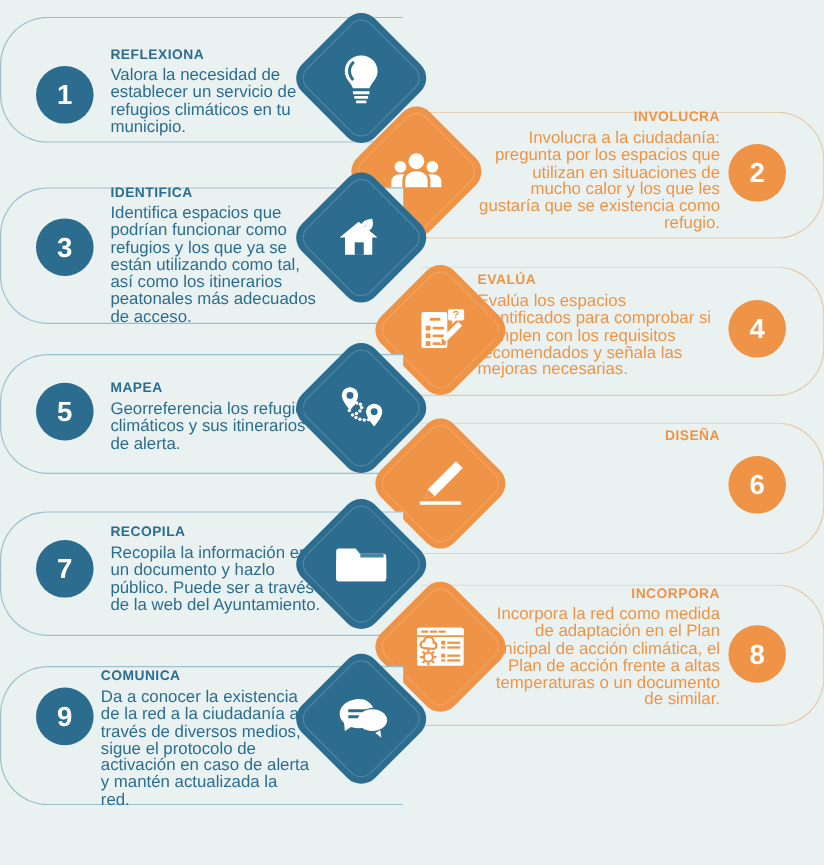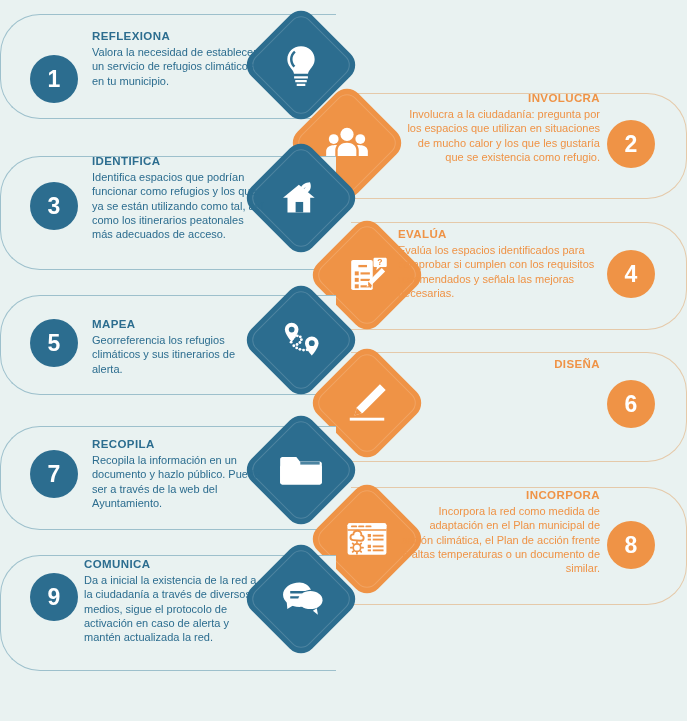--- a/index.html
+++ b/index.html
@@ -54,21 +54,21 @@
   .num.blue{background:#2c6d8f;}
   .num.orange{background:#ef9346;}
 
   
   .txt{position:absolute;}
   .ttl{
     font-size:11.5px;font-weight:700;letter-spacing:.4px;
     margin:0 0 3px 0;
   }
   .bdy{
-    font-size:11px;line-height:14.3px;margin:0;
+    font-size:14px;line-height:14.3px;margin:0;
   }
   .blue .ttl,.blue .bdy{color:#2c6d8f;}
   .orange .ttl,.orange .bdy{color:#ef9346;margin-left:12px;}
 
   
   .dia{
     position:absolute;
     width:86px;height:86px;
     border-radius:16px;
     transform:rotate(45deg);
@@ -97,21 +97,21 @@
       <div class="stub" style="top: 52.5px;"></div>
     </div>
     <div class="dia blue" style="left: 258px; top: 22px;">
       <div class="ic">
         <svg width="46" height="46">
           <use href="#i-lightbulb-icon"></use>
         </svg>
       </div>
     </div>
     <div class="num blue" style="left: 30px; top: 55px;">1</div>
-    <div class="txt blue" style="left: 92px; top: 30px; width: 175px;">
+    <div class="txt blue" style="left: 92px; top: 40px; width: 175px;">
       <div class="ttl">REFLEXIONA</div>
       <div class="bdy">Valora la necesidad de establecer un servicio de refugios climáticos en tu municipio.</div>
     </div>
     <div class="card orange" style="top: 93px; height: 106px; width: 336px; right: 0px;">
       <div class="stub o" style="top: 53px;"></div>
     </div>
     <div class="dia orange" style="left: 304px; top: 100px;">
       <div class="ic">
         <svg width="46" height="46">
           <use href="#i-people-group-icon"></use>
@@ -218,21 +218,21 @@
     <div class="dia blue" style="left: 258px; top: 556px;">
       <div class="ic">
         <svg width="46" height="46">
           <use href="#i-chat-bubbles-icon"></use>
         </svg>
       </div>
     </div>
     <div class="num blue" style="left: 30px; top: 573px;">9</div>
     <div class="txt blue" style="left: 84px; top: 558px; width: 175px;">
       <div class="ttl">COMUNICA</div>
-      <div class="bdy">Da a inicial la existencia de la red a la ciudadanía a través de diversos medios, sigue el protocolo de activación en caso de alerta y mantén actualizada la red.</div>
+      <div class="bdy">Da a conocer la existencia de la red a la ciudadanía a través de diversos medios, sigue el protocolo de activación en caso de alerta y mantén actualizada la red.</div>
     </div>
   </div>
 
 <svg width="0" height="0" style="position:absolute" aria-hidden="true">
   <defs>
     <symbol id="i-lightbulb-icon" viewBox="0 0 64 64">
       <path fill="#fff" d="M32 6c-11 0-19 8-19 18 0 7 4 11 6.6 14.6 1.5 2 2.4 3.6 2.6 5.4h19.6c.2-1.8 1.1-3.4 2.6-5.4C47 35 51 31 51 24 51 14 43 6 32 6z"></path>
       <path fill="#fff" d="M22.4 47.5h19.2v3.4H22.4zM24 53h16v3H24zM26 58h12v3.2H26z"></path>
       <path fill="#2c6d8f" d="M24.6 14.6c-2.8 2.4-4.4 5.8-4.4 9.4 0 3.5 1.4 6.6 3.9 9.2l-2.6 2.2c-3-3.2-4.8-7.1-4.8-11.4 0-4.6 2.1-8.9 5.7-11.9z"></path>
     </symbol>

